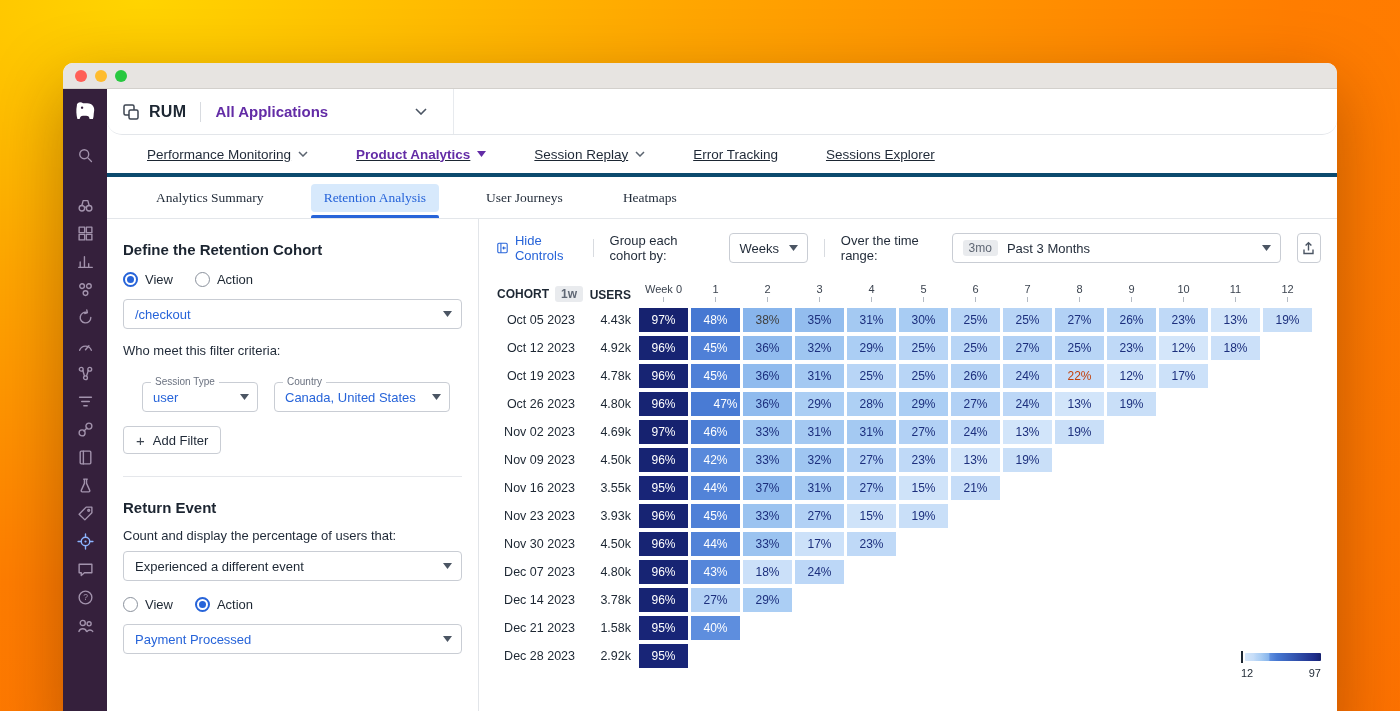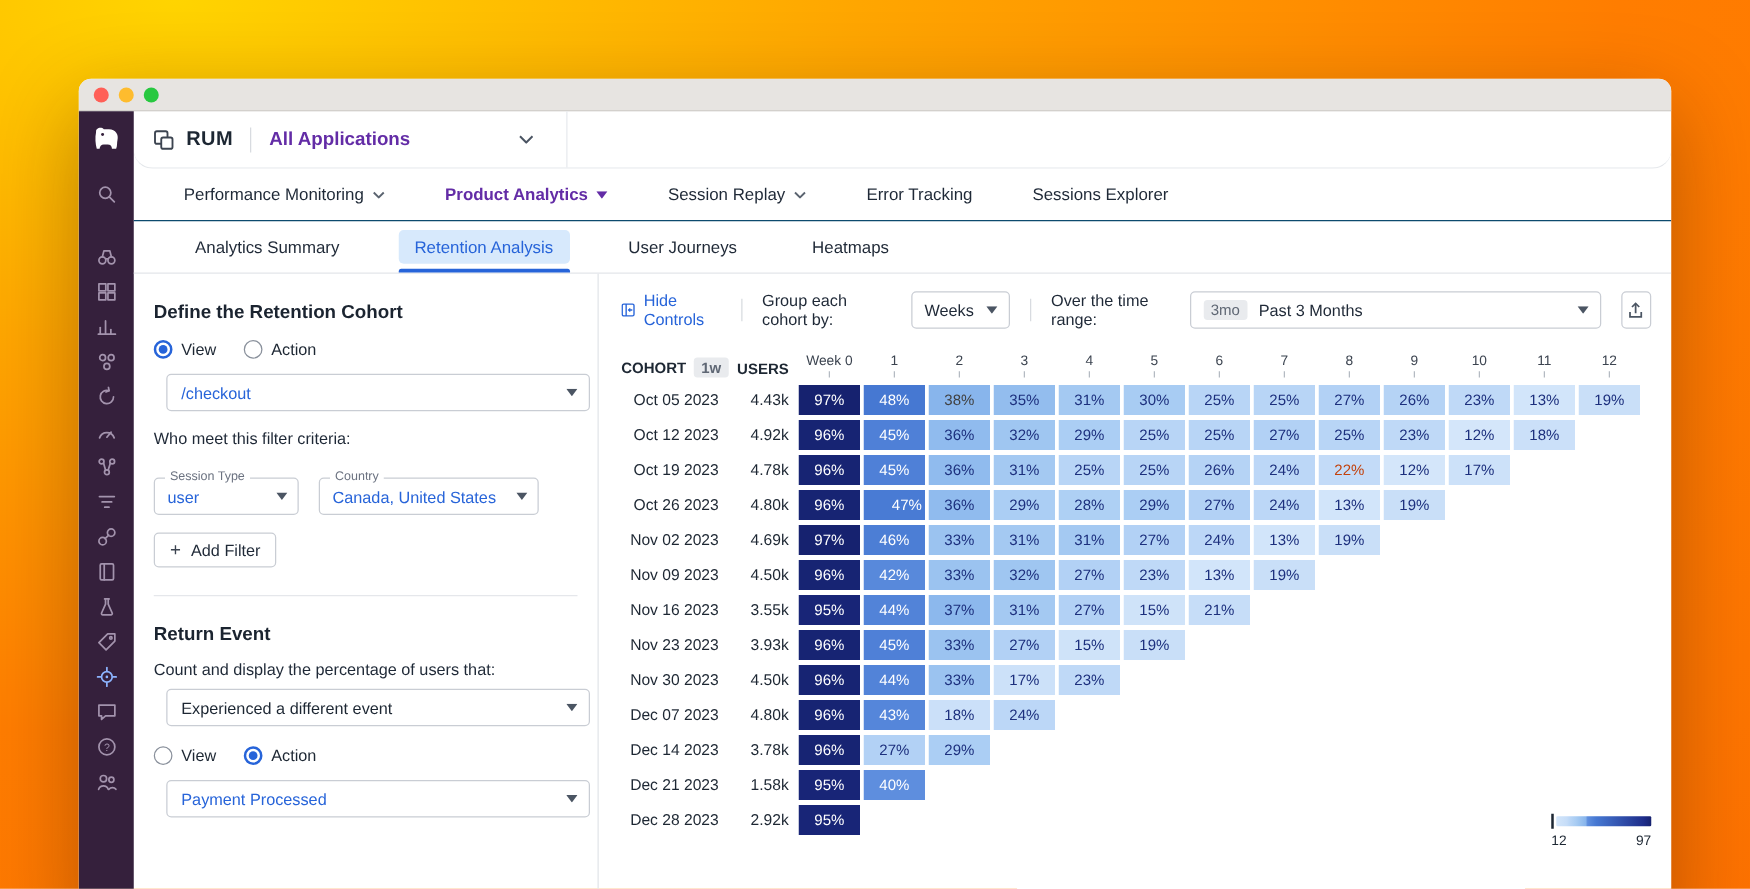--- a/index.html
+++ b/index.html
@@ -33,47 +33,47 @@
 
   .topbar { height:46px; flex:0 0 46px; display:flex; align-items:center; padding-left:15px; border-bottom:1px solid #e3e6ea;border-radius:15px; }
   .rum-ic { color:#3c4450; display:flex; margin-right:9px; }
   .product-name { font-size:16px; font-weight:700; letter-spacing:.02em; }
   .tsep { width:1px; height:20px; background:#d8dbe0; margin:0 14px; }
   .app-btn { display:flex; align-items:center; justify-content:space-between; width:212px;
     background:none; border:none; color:#632ca6; font-family:inherit; font-size:15px; font-weight:600; cursor:pointer; }
   .app-btn .car { color:#4b5563; display:flex; }
   .tdiv { width:1px; height:100%; background:#e7eaee; margin-left:26px; }
 
-  .tabs { height:42px; flex:0 0 42px; display:flex; align-items:flex-start; padding-left:16px; border-bottom:1px solid #0c4a6e; }
+  .tabs { height:42px; flex:0 0 42px; display:flex; align-items:flex-start; padding-left:16px; border-bottom:4px solid #0c4a6e;text-decoration:underline; }
   .tab { height:100%; display:flex; align-items:center; gap:7px; padding:0 24px; font-size:13.5px; color:#1f2937; cursor:pointer; }
   .tab.active { color:#632ca6; font-weight:600; }
   .tab .car { display:flex; color:#5b6470; }
   .tab.active .car { color:#632ca6; }
 
   .subtabs { height:42px; flex:0 0 42px; display:flex; align-items:center; padding-left:30px; border-bottom:1px solid #e3e6ea; }
   .subtab { position:relative; height:100%; display:flex; align-items:center; padding:0 6px; margin-right:22px; font-size:13.5px; color:#1f2937; cursor:pointer; }
-  .subtab .pill { padding:6px 13px; border-radius:4px; }
+  .subtab .pill { padding:6px 13px; border-radius:4px;font-family:Liberation Serif, serif; }
   .subtab.active { color:#2764d9; }
   .subtab.active .pill { background:#d7e9fc; }
   .subtab.active::after { content:''; position:absolute; left:6px; right:6px; bottom:0; height:3px; background:#2764d9; border-radius:2px 2px 0 0; }
 
   .body-row { flex:1; display:flex; min-height:0; }
   .panel { width:372px; flex:0 0 372px; border-right:1px solid #e2e5e9; padding:22px 16px 0 16px; overflow:hidden; }
   .panel h2 { font-size:15px; font-weight:700; color:#1b2430; }
   .show-row { margin-top:14px; font-size:13px; line-height:24px; width:344px; }
   .mini-select { display:inline-flex; vertical-align:middle; align-items:center; justify-content:space-between;
     width:112px; height:28px; border:1px solid #c9cdd4; border-radius:4px; padding:0 8px 0 10px; margin:0 6px;
     background:#fff; font-size:13px; color:#1f2937; cursor:pointer; }
   .radios { display:flex; gap:22px; margin-top:14px; font-size:13px; align-items:center; }
   .radio-opt { display:flex; align-items:center; gap:7px; cursor:pointer; }
   .rb { width:15px; height:15px; border-radius:50%; border:1.5px solid #8a919c; position:relative; flex:0 0 15px; }
   .rb.sel { border:2px solid #2764d9; }
   .rb.sel::after { content:''; position:absolute; inset:2px; border-radius:50%; background:#2764d9; }
   .wide-select { margin-top:12px; width:100%; height:30px; border:1px solid #c9cdd4; border-radius:4px; background:#fff;
-    display:flex; align-items:center; justify-content:space-between; padding:0 9px 0 11px; font-size:13px; cursor:pointer;margin-left:10px; }
+    display:flex; align-items:center; justify-content:space-between; padding:0 9px 0 11px; font-size:13px; cursor:pointer; }
   .wide-select.blue { color:#2764d9; }
   .caption { margin-top:14px; font-size:13px; color:#1f2937; }
   .filters { display:flex; gap:16px; margin-top:24px; }
   .ffield { position:relative; height:30px; border:1px solid #c9cdd4; border-radius:4px; background:#fff;
     display:flex; align-items:center; justify-content:space-between; gap:10px; padding:0 8px 0 10px;
     font-size:13px; color:#2764d9; cursor:pointer; }
   .ffield .flabel { position:absolute; top:-7px; left:8px; background:#fff; padding:0 4px; font-size:10px; color:#6b7280; }
   .add-filter { margin-top:14px; display:inline-flex; align-items:center; gap:8px; height:28px; padding:0 12px;
     border:1px solid #c9cdd4; border-radius:4px; background:#fff; font-family:inherit; font-size:13px; color:#1f2937; cursor:pointer; }
   .add-filter .plus { font-size:15px; color:#3c4450; }
@@ -332,21 +332,21 @@
           <div class="wide-select blue">
             <span>/checkout</span>
             <span class="caret-dn">
                 <svg width="9" height="6" viewBox="0 0 9 6">
                   <polygon points="0,0 9,0 4.5,6" fill="#4b5563"></polygon>
                 </svg>
               </span>
           </div>
           <div class="caption">Who meet this filter criteria:</div>
           <div class="filters" id="filters-row">
-              <div class="ffield" style="width: 116px;">
+              <div class="ffield" style="width: 116px; margin-left: 19px;">
                 <span class="flabel">Session Type</span>
                 <span class="fval">user</span>
                 <span class="caret-dn">
                   <svg width="9" height="6" viewBox="0 0 9 6">
                     <polygon points="0,0 9,0 4.5,6" fill="#4b5563"></polygon>
                   </svg>
                 </span>
               </div>
               <div class="ffield" style="width: 176px;">
                 <span class="flabel">Country</span>

